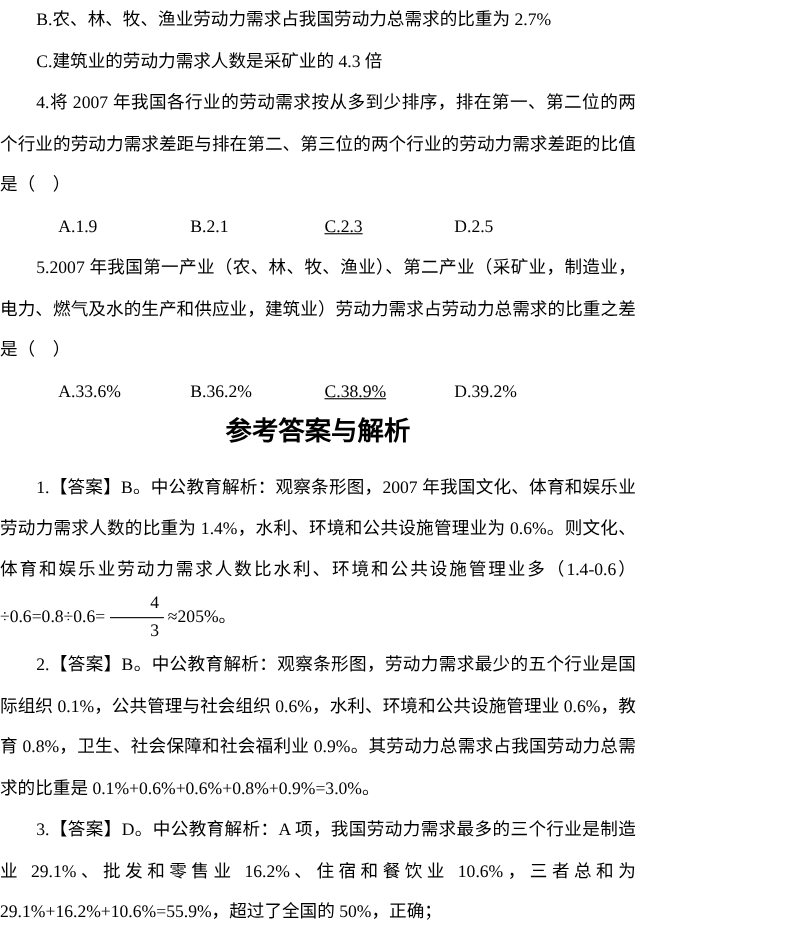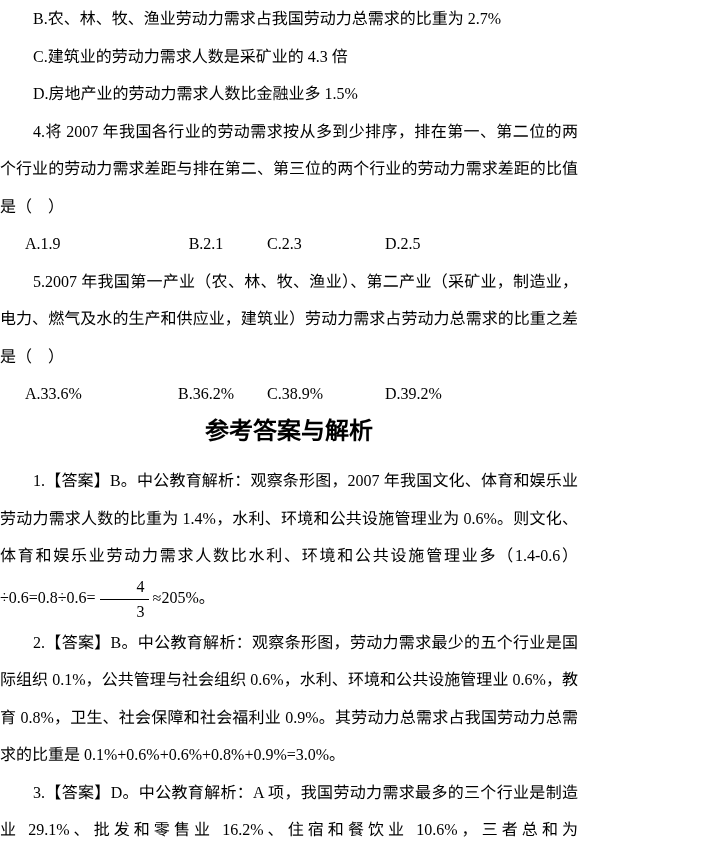--- a/index.html
+++ b/index.html
@@ -22,23 +22,23 @@
   .force-justify {
     text-align: justify;
     text-align-last: justify;
     text-indent: 33px;
   }
   .options-row {
     padding-left: 25px;
     white-space: nowrap;
   }
   .opt { display: inline-block; }
-  .opt-0 { width: 120px; }
-  .opt-1 { width: 122px; text-align: center; }
-  .opt-2 { width: 118px; }
+  .opt-0 { width: 120px; margin-left: 28px; }
+  .opt-1 { width: 122px; }
+  .opt-2 { width: 118px; text-decoration: underline; }
   .heading {
     font-size: 24px;
     font-weight: bold;
     text-align: center;
     line-height: 37.5px;
     margin: 0 0 12px 0;
   }
   .fraction {
     display: inline-block;
     vertical-align: middle;
@@ -58,21 +58,20 @@
     padding: 0 4px;
   }
 </style>
 </head>
 <body>
 
 <div class="doc">
 
   <p class="para">B.农、林、牧、渔业劳动力需求占我国劳动力总需求的比重为 2.7%</p>
   <p class="para">C.建筑业的劳动力需求人数是采矿业的 4.3 倍</p>
-  <p class="para">D.房地产业的劳动力需求人数比金融业多 1.5%</p>
 
   <p class="para">4.将 2007 年我国各行业的劳动需求按从多到少排序，排在第一、第二位的两个行业的劳动力需求差距与排在第二、第三位的两个行业的劳动力需求差距的比值是（　）</p>
   <div class="options-row">
     <span class="opt opt-0">A.1.9</span><span class="opt opt-1">B.2.1</span><span class="opt opt-2">C.2.3</span><span class="opt">D.2.5</span>
   </div>
 
   <p class="para">5.2007 年我国第一产业（农、林、牧、渔业）、第二产业（采矿业，制造业，电力、燃气及水的生产和供应业，建筑业）劳动力需求占劳动力总需求的比重之差是（　）</p>
   <div class="options-row">
     <span class="opt opt-0">A.33.6%</span><span class="opt opt-1">B.36.2%</span><span class="opt opt-2">C.38.9%</span><span class="opt">D.39.2%</span>
   </div>

